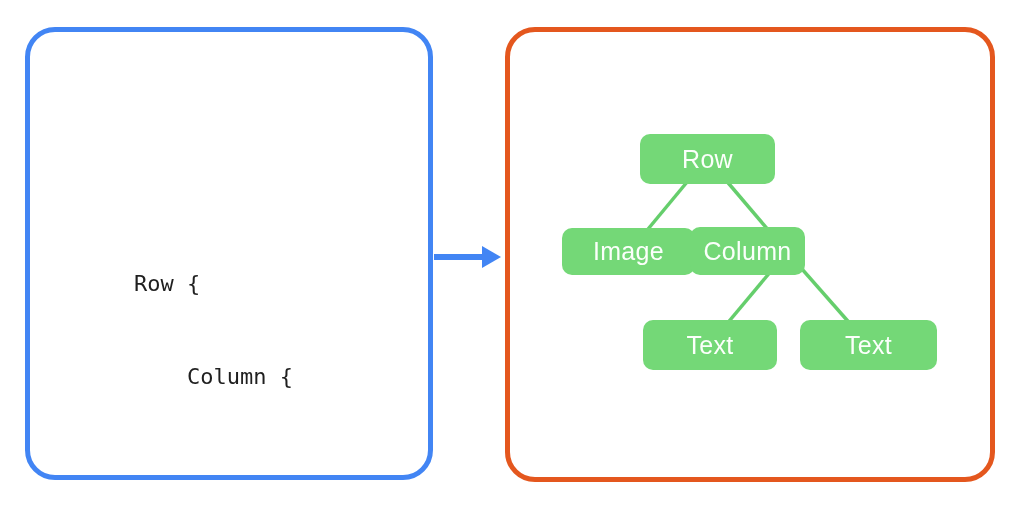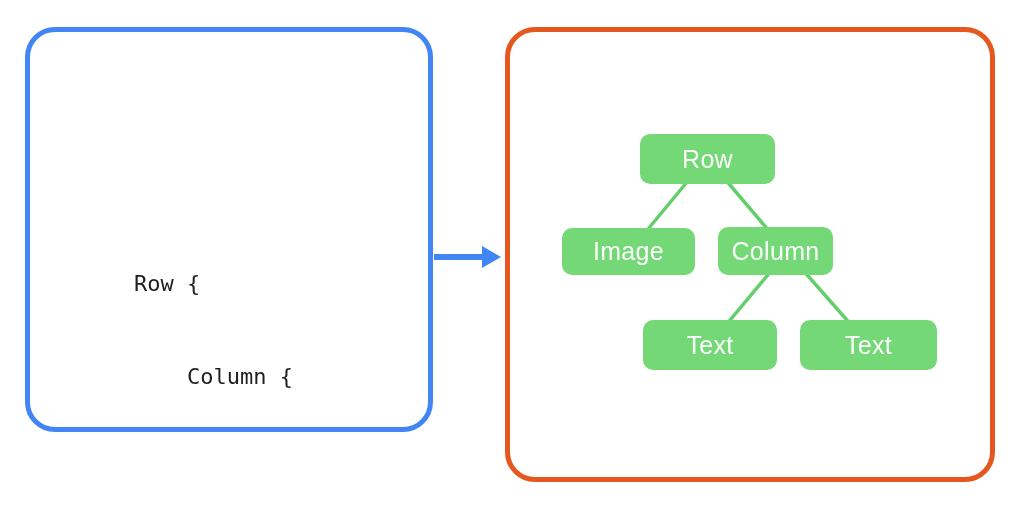--- a/index.html
+++ b/index.html
@@ -21,21 +21,21 @@
     overflow:hidden;
     font-family:"Liberation Sans", sans-serif;
   }
   .panel {
     position:absolute;
     background:transparent;
     border-radius:30px;
   }
   .panel-code {
     left:25px; top:27px;
-    width:408px; height:405px;
+    width:408px; height:453px;
     border:5px solid var(--blue-border);
   }
   .panel-tree {
     left:505px; top:27px;
     width:490px; height:455px;
     border:5px solid var(--orange-border);
   }
   .code {
     position:absolute;
     left:104px; top:174px;
@@ -69,21 +69,21 @@
     color:var(--node-text);
     font-size:25px;
     font-weight:500;
     letter-spacing:0.3px;
     display:flex;
     align-items:center;
     justify-content:center;
   }
   .node-row    { left:640px; top:134px; width:135px; height:50px; }
   .node-image  { left:562px; top:228px; width:133px; height:47px; }
-  .node-column { left:718px; top:227px; width:115px; height:48px; }
+  .node-column { left:690px; top:227px; width:115px; height:48px; }
   .node-text1  { left:643px; top:320px; width:134px; height:50px; }
   .node-text2  { left:800px; top:320px; width:137px; height:50px; }
 </style>
 </head>
 <body>
 
 <div class="canvas">
 
   <div class="panel panel-code">
     <div class="code">

